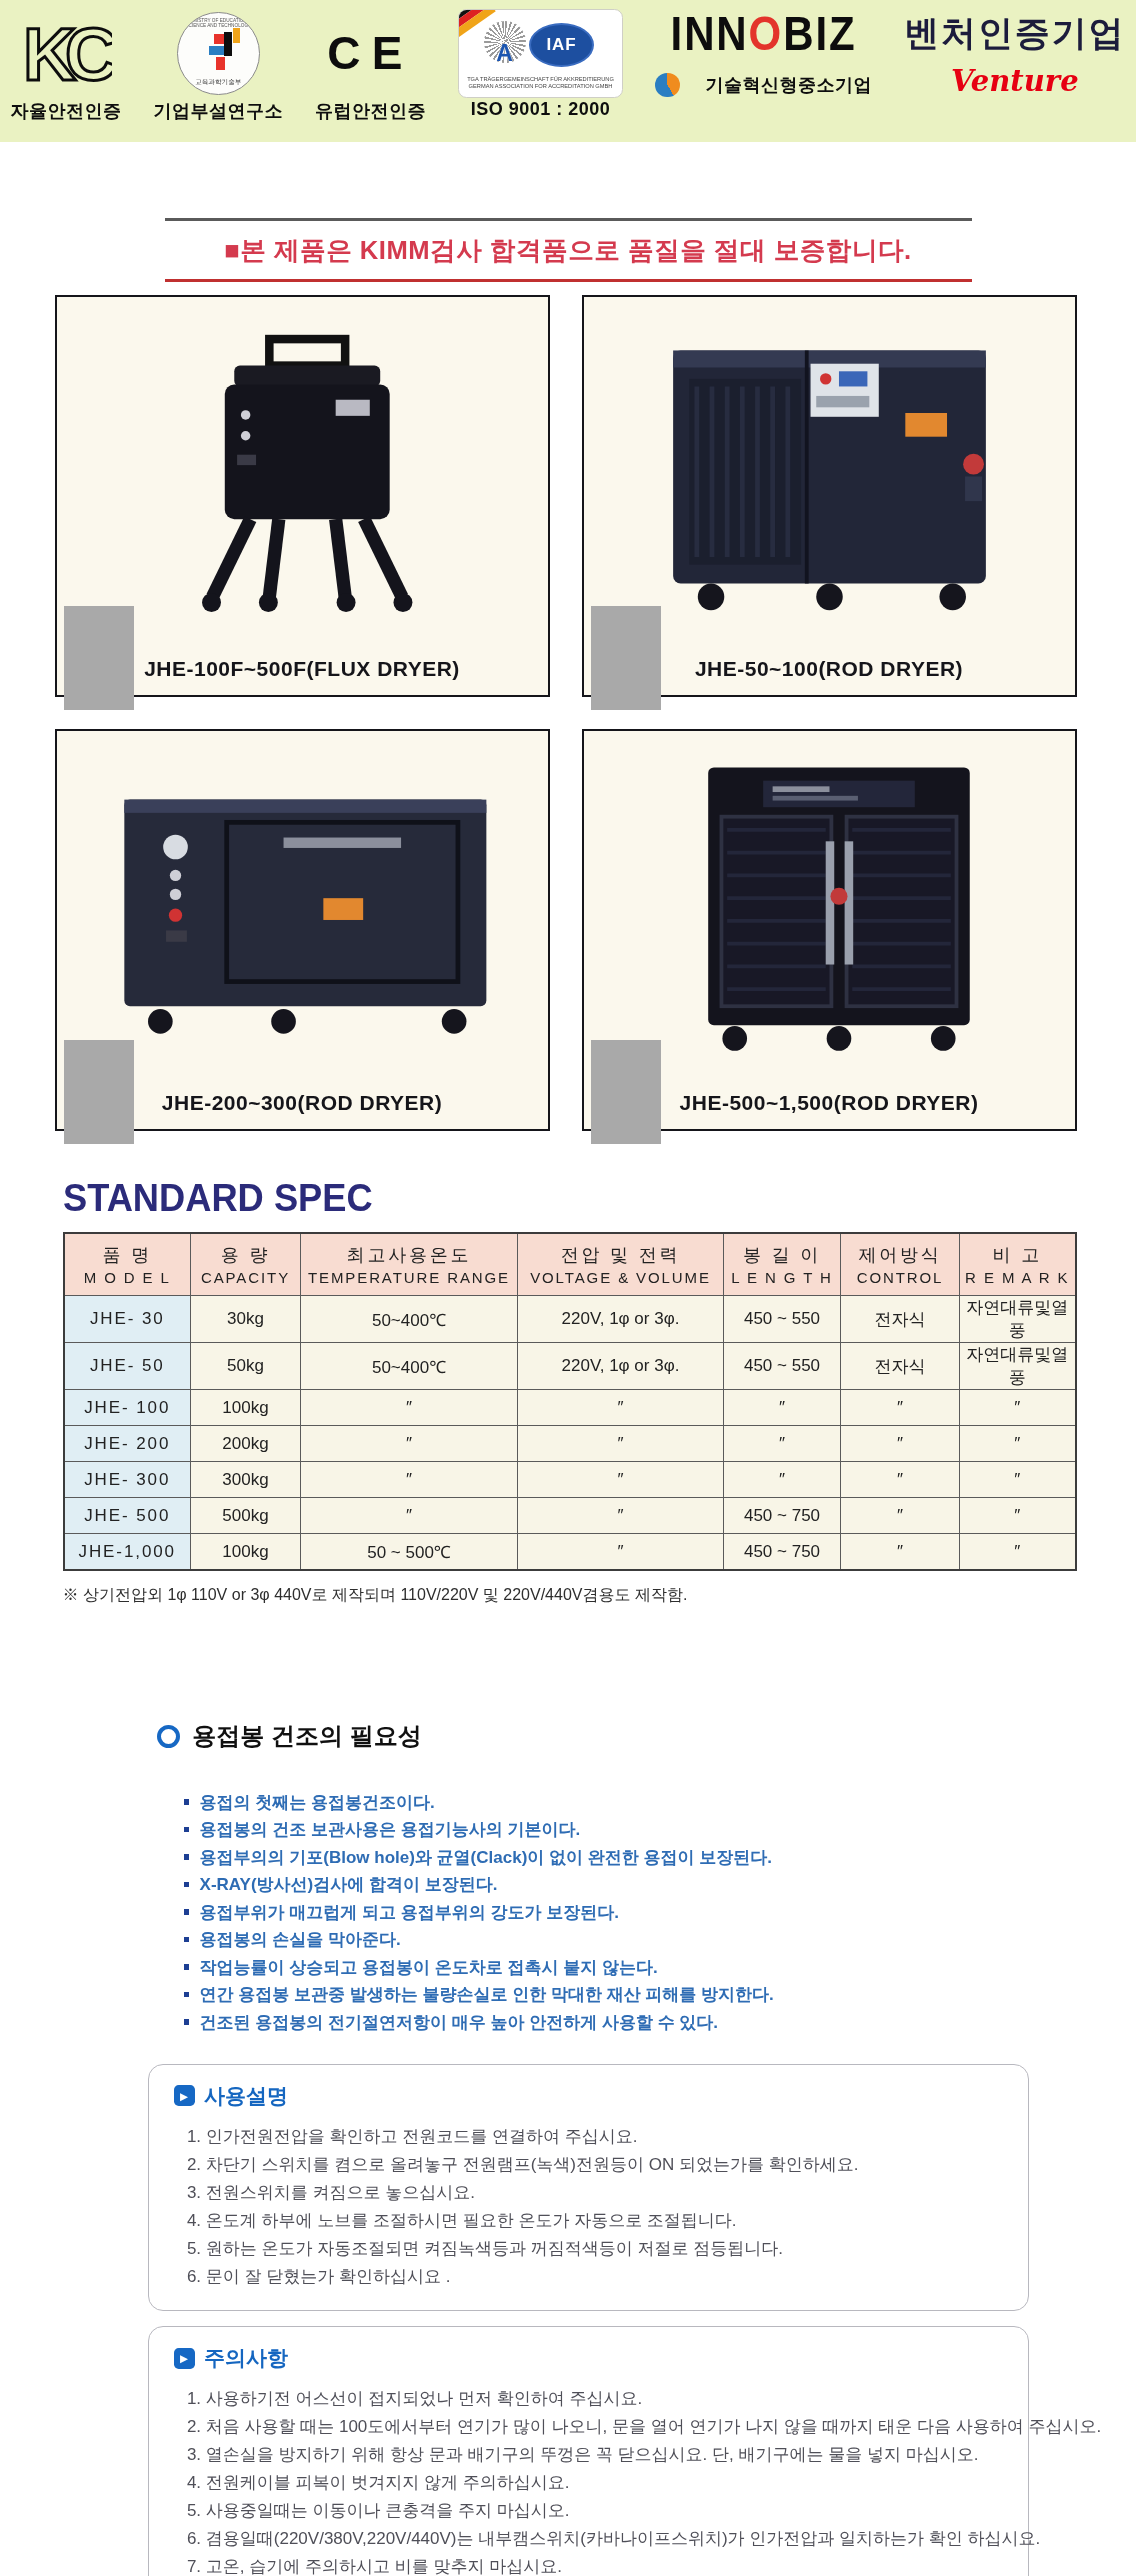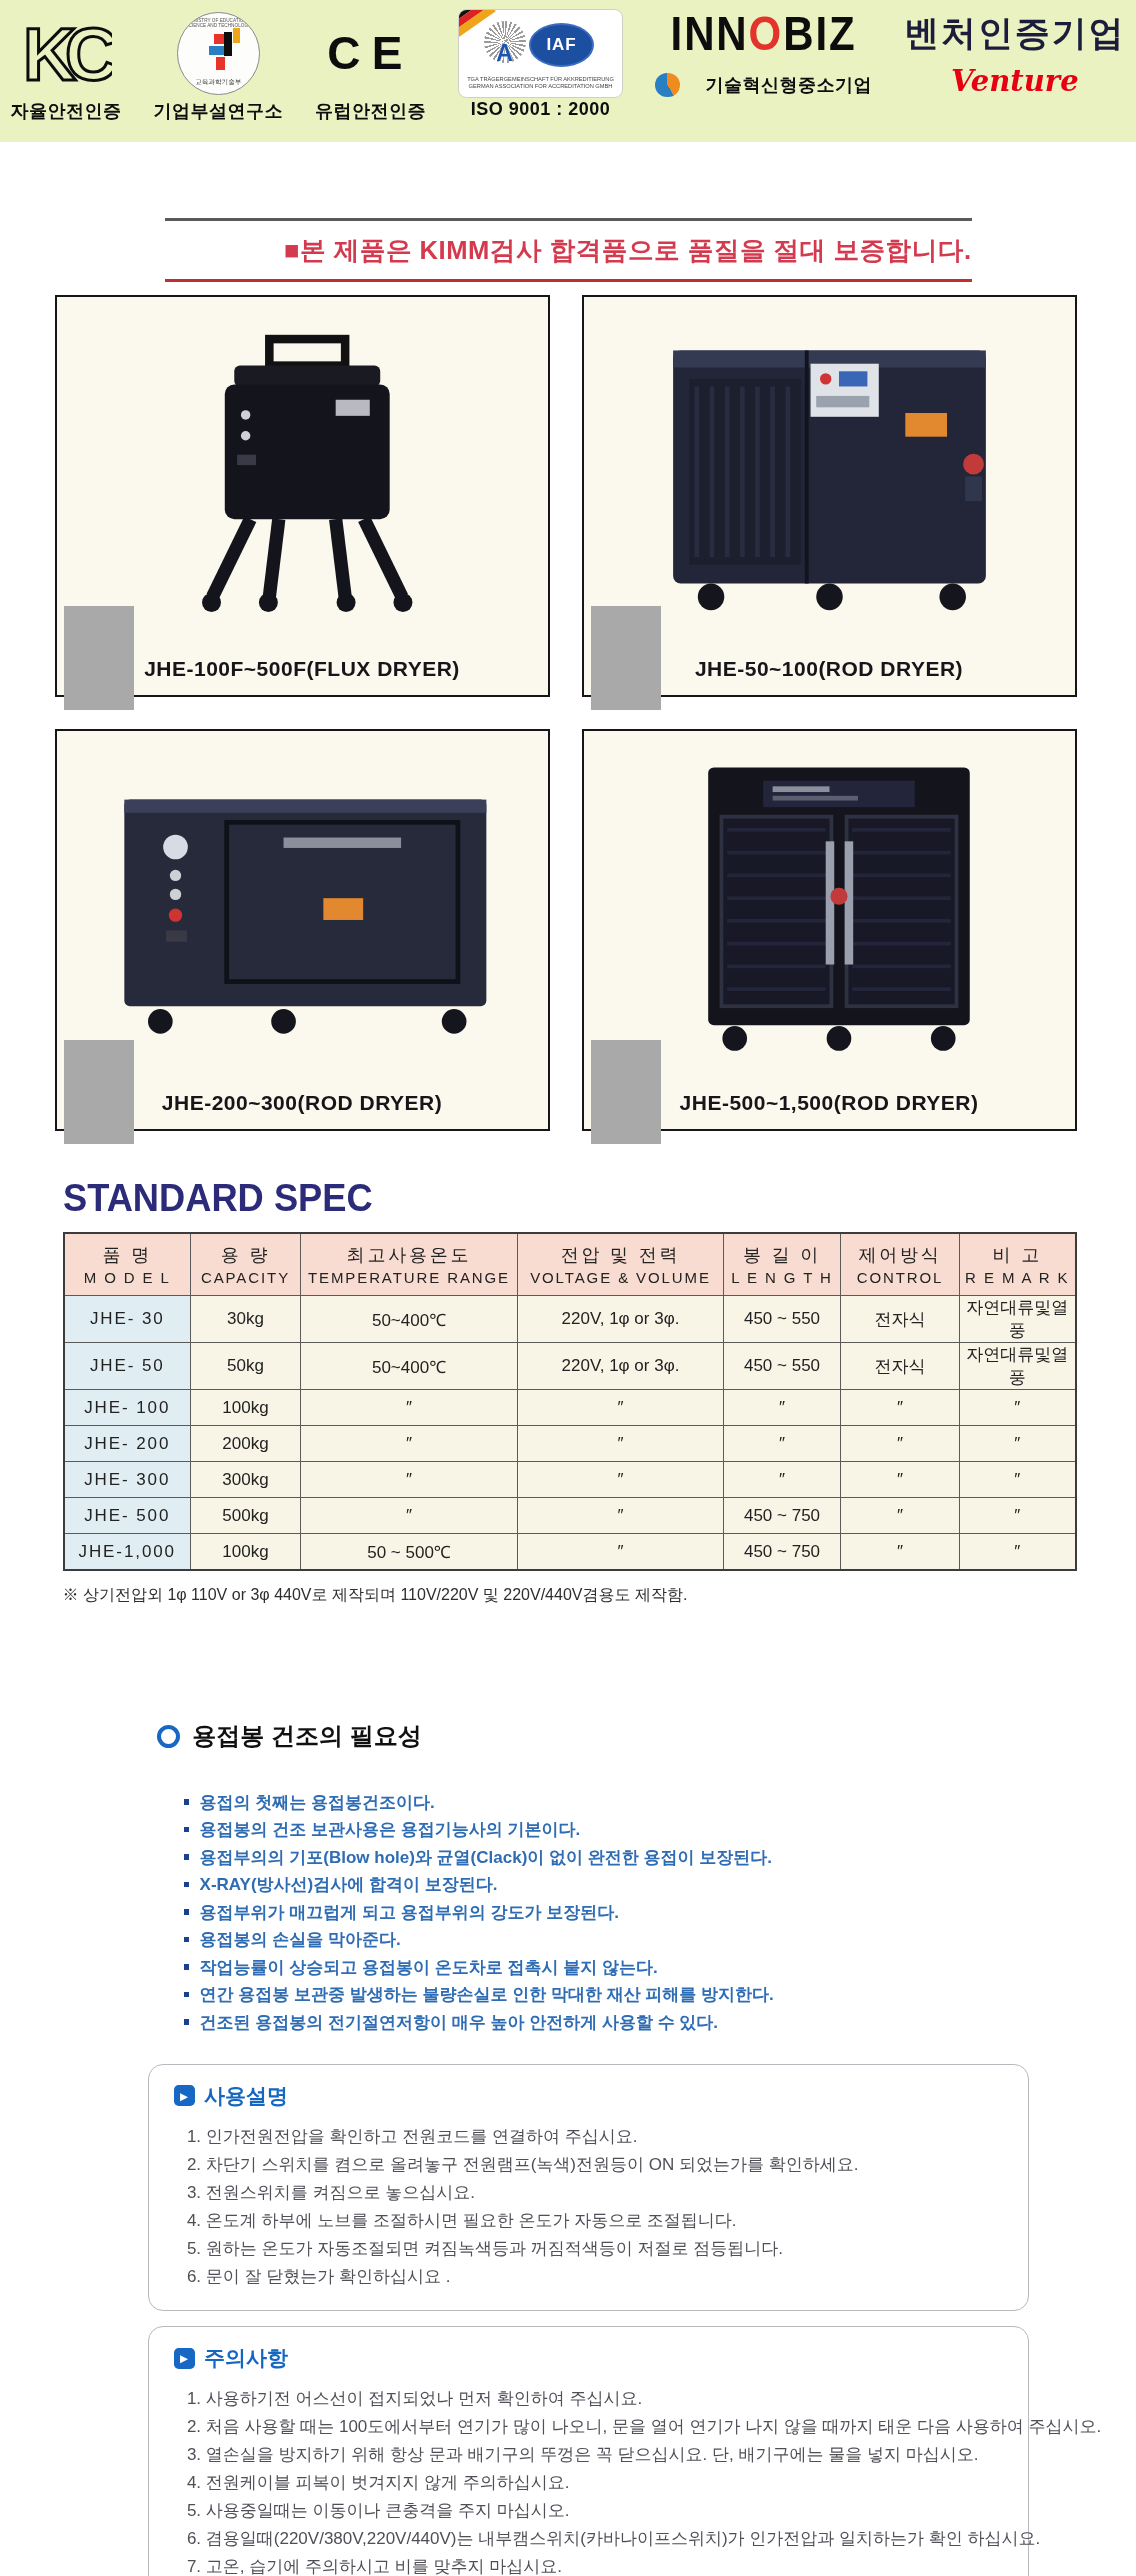--- a/index.html
+++ b/index.html
@@ -37,21 +37,21 @@
   .innobiz-text .red-o{color:#e3342b;}
   .innobiz-label{display:flex;align-items:flex-end;gap:26px;margin-top:14px;}
   .swirl{width:24.6px;height:24.6px;border-radius:50%;
     background:conic-gradient(#f08c1e 0 150deg,#2a7ec2 150deg 360deg);}
   .venture-art{display:flex;flex-direction:column;align-items:center;height:91px;justify-content:flex-start;}
   .venture-title{font-size:35px;font-weight:800;color:#1c1c3c;letter-spacing:1.9px;line-height:49px;}
   .venture-script{font-family:"DejaVu Serif",serif;font-style:italic;font-weight:700;
     font-size:29px;color:#e60012;margin-top:7.6px;}
   
   .banner{width:807px;margin:76px auto 0;border-top:3.8px solid #5a5a5a;border-bottom:3.8px solid #c03030;
-    text-align:right;padding:12.3px 0 10.4px;}
+    text-align:center;padding:12.3px 0 10.4px;}
   .banner-text{color:#d43a4e;font-size:25.6px;font-weight:700;letter-spacing:0.5px;}
   
   .products{width:1027px;margin:13.3px auto 0;display:grid;grid-template-columns:495px 495px;
     column-gap:32px;row-gap:32px;}
   .card{height:402px;border:2.8px solid #15151a;background:#fbf8ed;position:relative;
     display:flex;flex-direction:column;box-sizing:border-box;}
   .card .shadow-block{position:absolute;left:7.6px;bottom:-15px;width:70px;height:104px;background:#a9a9a9;z-index:1;}
   .card .photo{flex:1;display:flex;align-items:center;justify-content:center;z-index:0;}
   .card .caption{text-align:center;font-weight:700;font-size:21px;color:#15151a;
     padding-bottom:14px;letter-spacing:0.5px;position:relative;z-index:2;}

